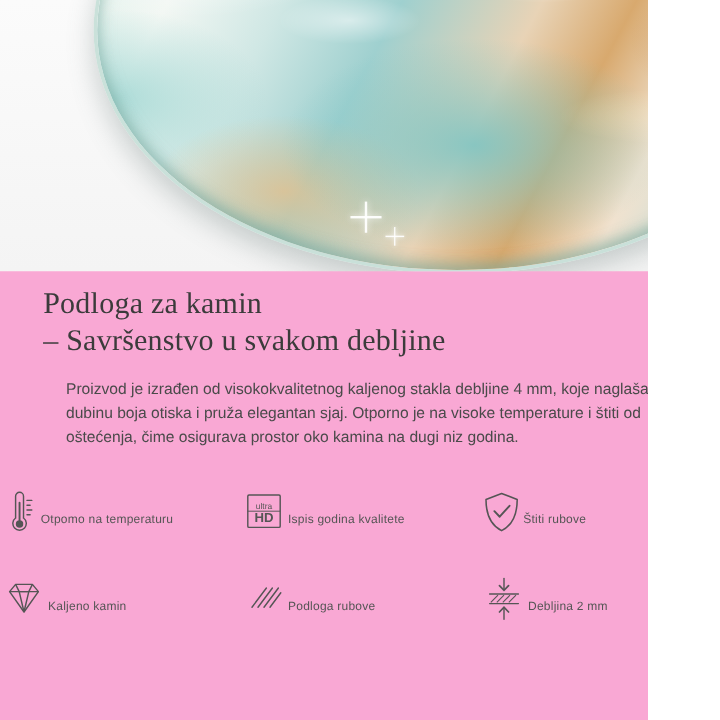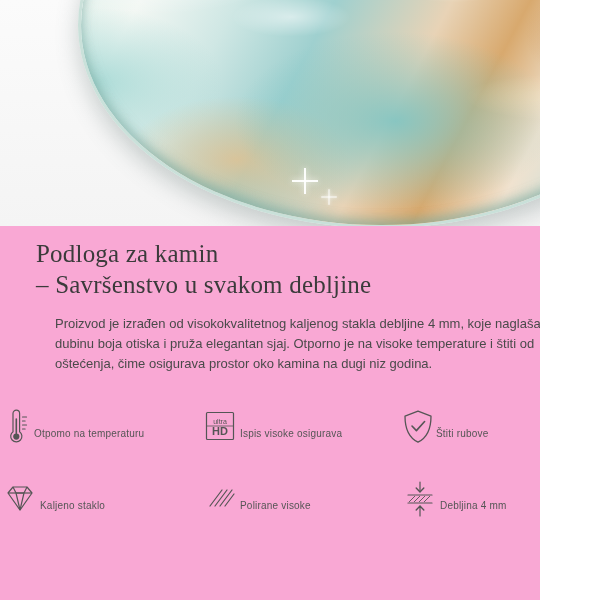--- a/index.html
+++ b/index.html
@@ -211,21 +211,21 @@
 
       <div class="feature">
         <div class="feature-icon">
           <svg width="40" height="38" viewBox="0 0 40 38">
             <rect x="6.5" y="4.5" width="27" height="27" rx="1" fill="none" stroke="#555" stroke-width="1.2"></rect>
             <text x="20" y="16" text-anchor="middle" font-family="Liberation Sans, sans-serif" font-size="7" fill="#555">ultra</text>
             <text x="20" y="27" text-anchor="middle" font-family="Liberation Sans, sans-serif" font-size="11" font-weight="bold" fill="#555">HD</text>
             <line x1="6.5" y1="18" x2="33.5" y2="18" stroke="#555" stroke-width="0.8"></line>
           </svg>
         </div>
-        <div class="feature-label">Ispis visoke osigurava</div>
+        <div class="feature-label">Ispis godina kvalitete</div>
       </div>
 
       <div class="feature">
         <div class="feature-icon">
           <svg width="36" height="40" viewBox="0 0 36 40">
             <path d="M18 4.2 L31 9.2 C31 22 26.5 31 18 35.2 C9.5 31 5 22 5 9.2 Z" fill="none" stroke="#555" stroke-width="1.3" stroke-linejoin="round"></path>
             <path d="M12 19 l4.4 4.6 L24.6 14.5" fill="none" stroke="#555" stroke-width="1.6" stroke-linecap="round" stroke-linejoin="round"></path>
           </svg>
         </div>
         <div class="feature-label">Štiti rubove</div>
@@ -240,35 +240,35 @@
           <svg width="40" height="34" viewBox="0 0 40 34">
             <g fill="none" stroke="#555" stroke-width="1.2" stroke-linejoin="round">
               <path d="M8 11 L13 5 H27 L32 11 L20 28 Z"></path>
               <path d="M8 11 H32"></path>
               <path d="M13 5 L16 11 L20 28"></path>
               <path d="M27 5 L24 11 L20 28"></path>
               <path d="M16 11 H24"></path>
             </g>
           </svg>
         </div>
-        <div class="feature-label">Kaljeno staklo</div>
+        <div class="feature-label">Kaljeno kamin</div>
       </div>
 
       <div class="feature">
         <div class="feature-icon">
           <svg width="40" height="34" viewBox="0 0 40 34">
             <g stroke="#555" stroke-width="1.2" stroke-linecap="round">
               <line x1="10" y1="24" x2="22" y2="8"></line>
               <line x1="15" y1="24" x2="27" y2="8"></line>
               <line x1="20" y1="24" x2="32" y2="8"></line>
               <line x1="25" y1="24" x2="34" y2="12"></line>
             </g>
           </svg>
         </div>
-        <div class="feature-label">Polirane visoke</div>
+        <div class="feature-label">Podloga rubove</div>
       </div>
 
       <div class="feature">
         <div class="feature-icon">
           <svg width="40" height="40" viewBox="0 0 40 40">
             <g stroke="#555" stroke-width="1.2" fill="none" stroke-linecap="round">
               <line x1="20" y1="3" x2="20" y2="12"></line>
               <path d="M16.2 9 L20 13 L23.8 9" stroke-width="1.4"></path>
               <line x1="8" y1="16" x2="32" y2="16"></line>
               <line x1="8" y1="24" x2="32" y2="24"></line>
@@ -276,19 +276,19 @@
               <path d="M16.2 31 L20 27 L23.8 31" stroke-width="1.4"></path>
             </g>
             <g stroke="#555" stroke-width="0.9">
               <line x1="9" y1="23" x2="15" y2="17"></line>
               <line x1="14" y1="23" x2="20" y2="17"></line>
               <line x1="19" y1="23" x2="25" y2="17"></line>
               <line x1="24" y1="23" x2="30" y2="17"></line>
             </g>
           </svg>
         </div>
-        <div class="feature-label">Debljina 4 mm</div>
+        <div class="feature-label">Debljina 2 mm</div>
       </div>
 
     </div>
 
   </div>
 </div>
 
 </body></html>

